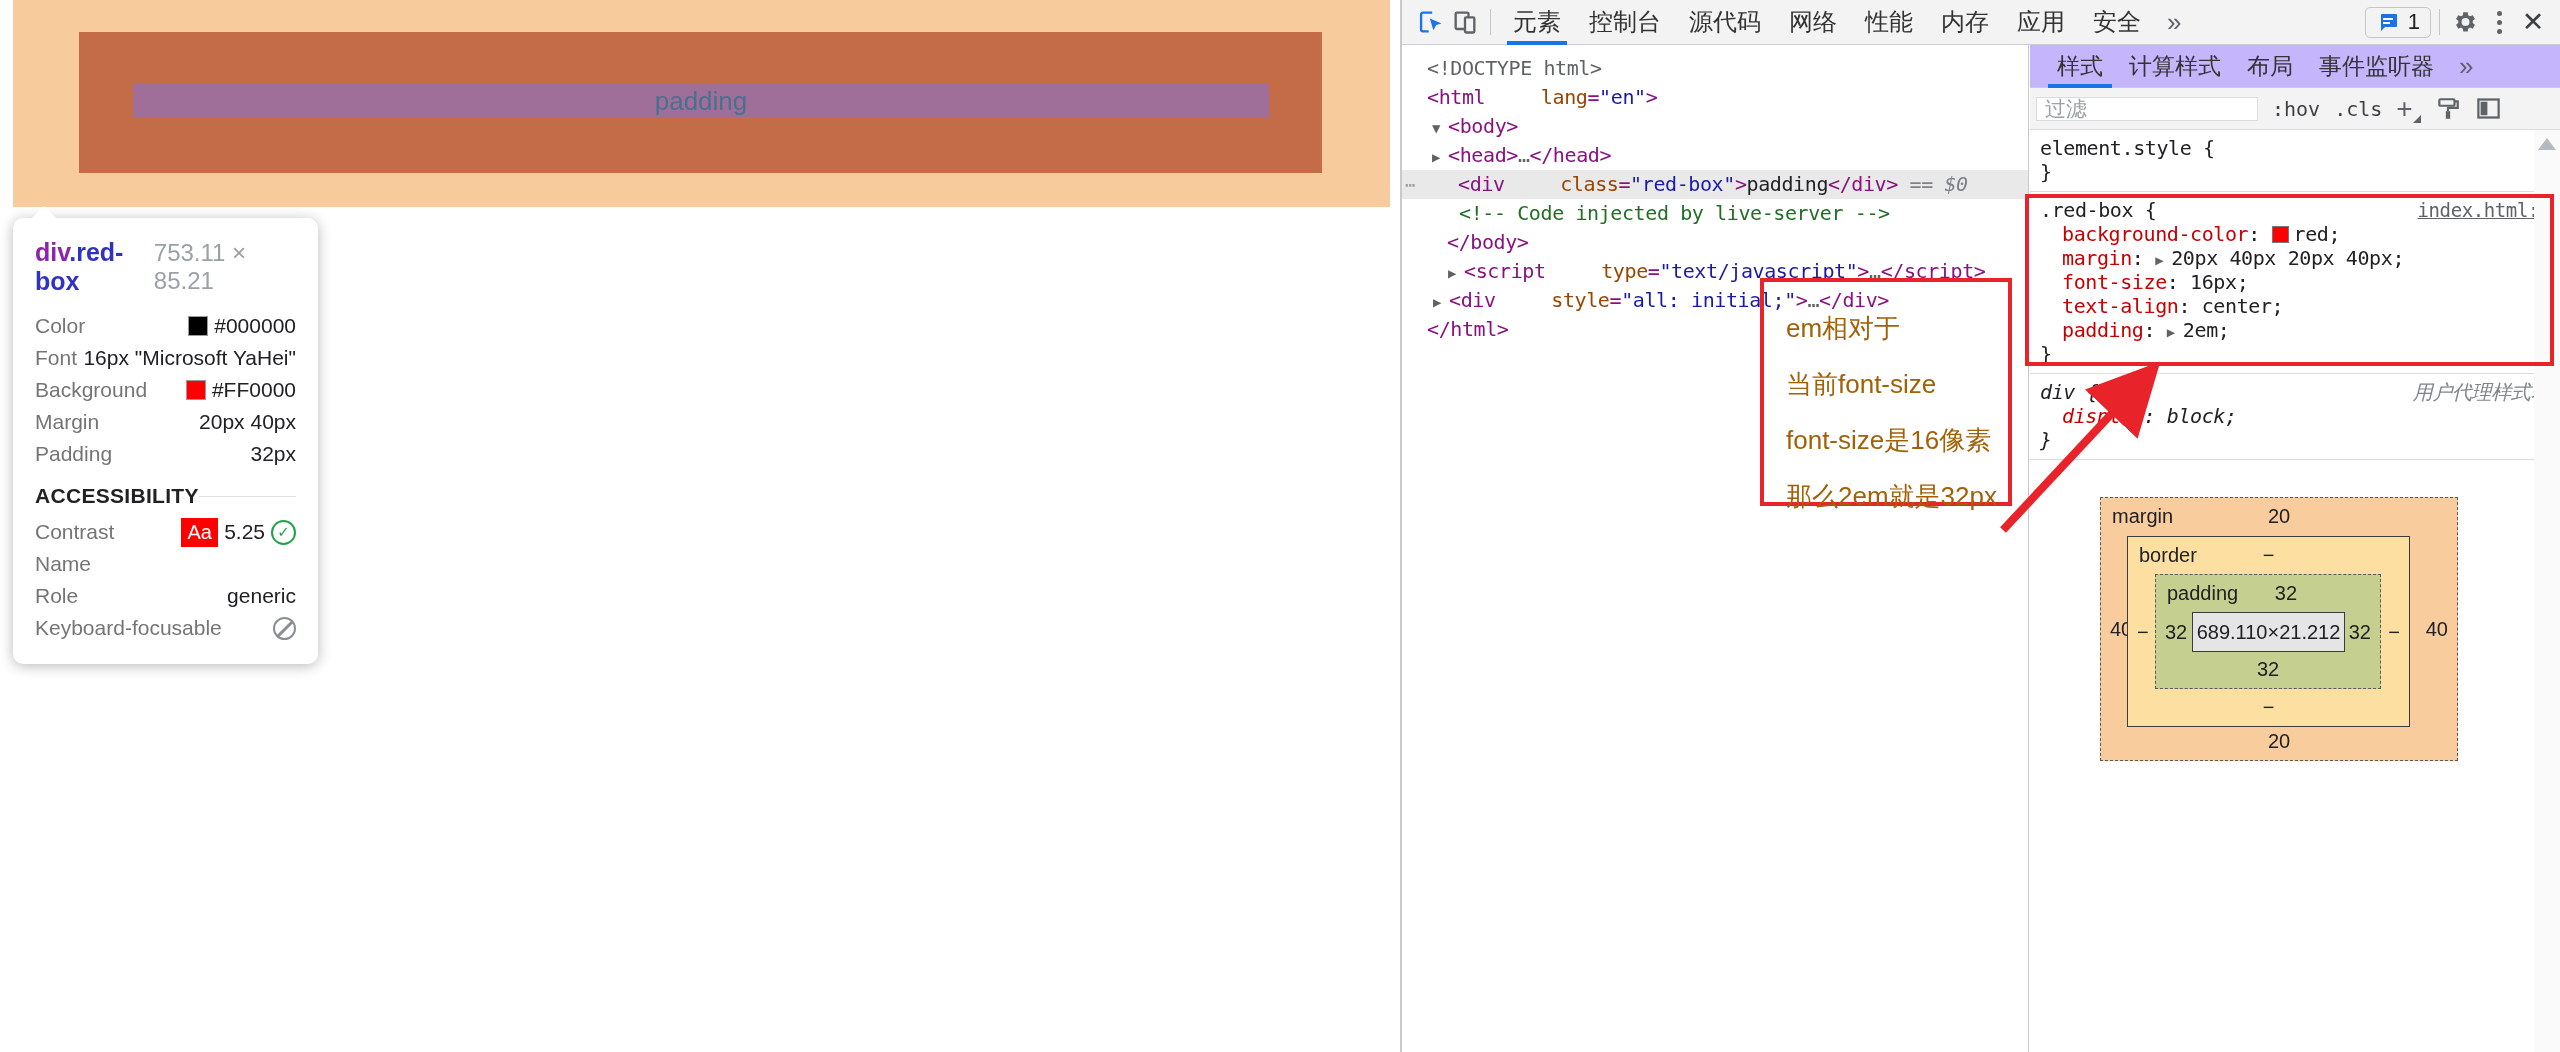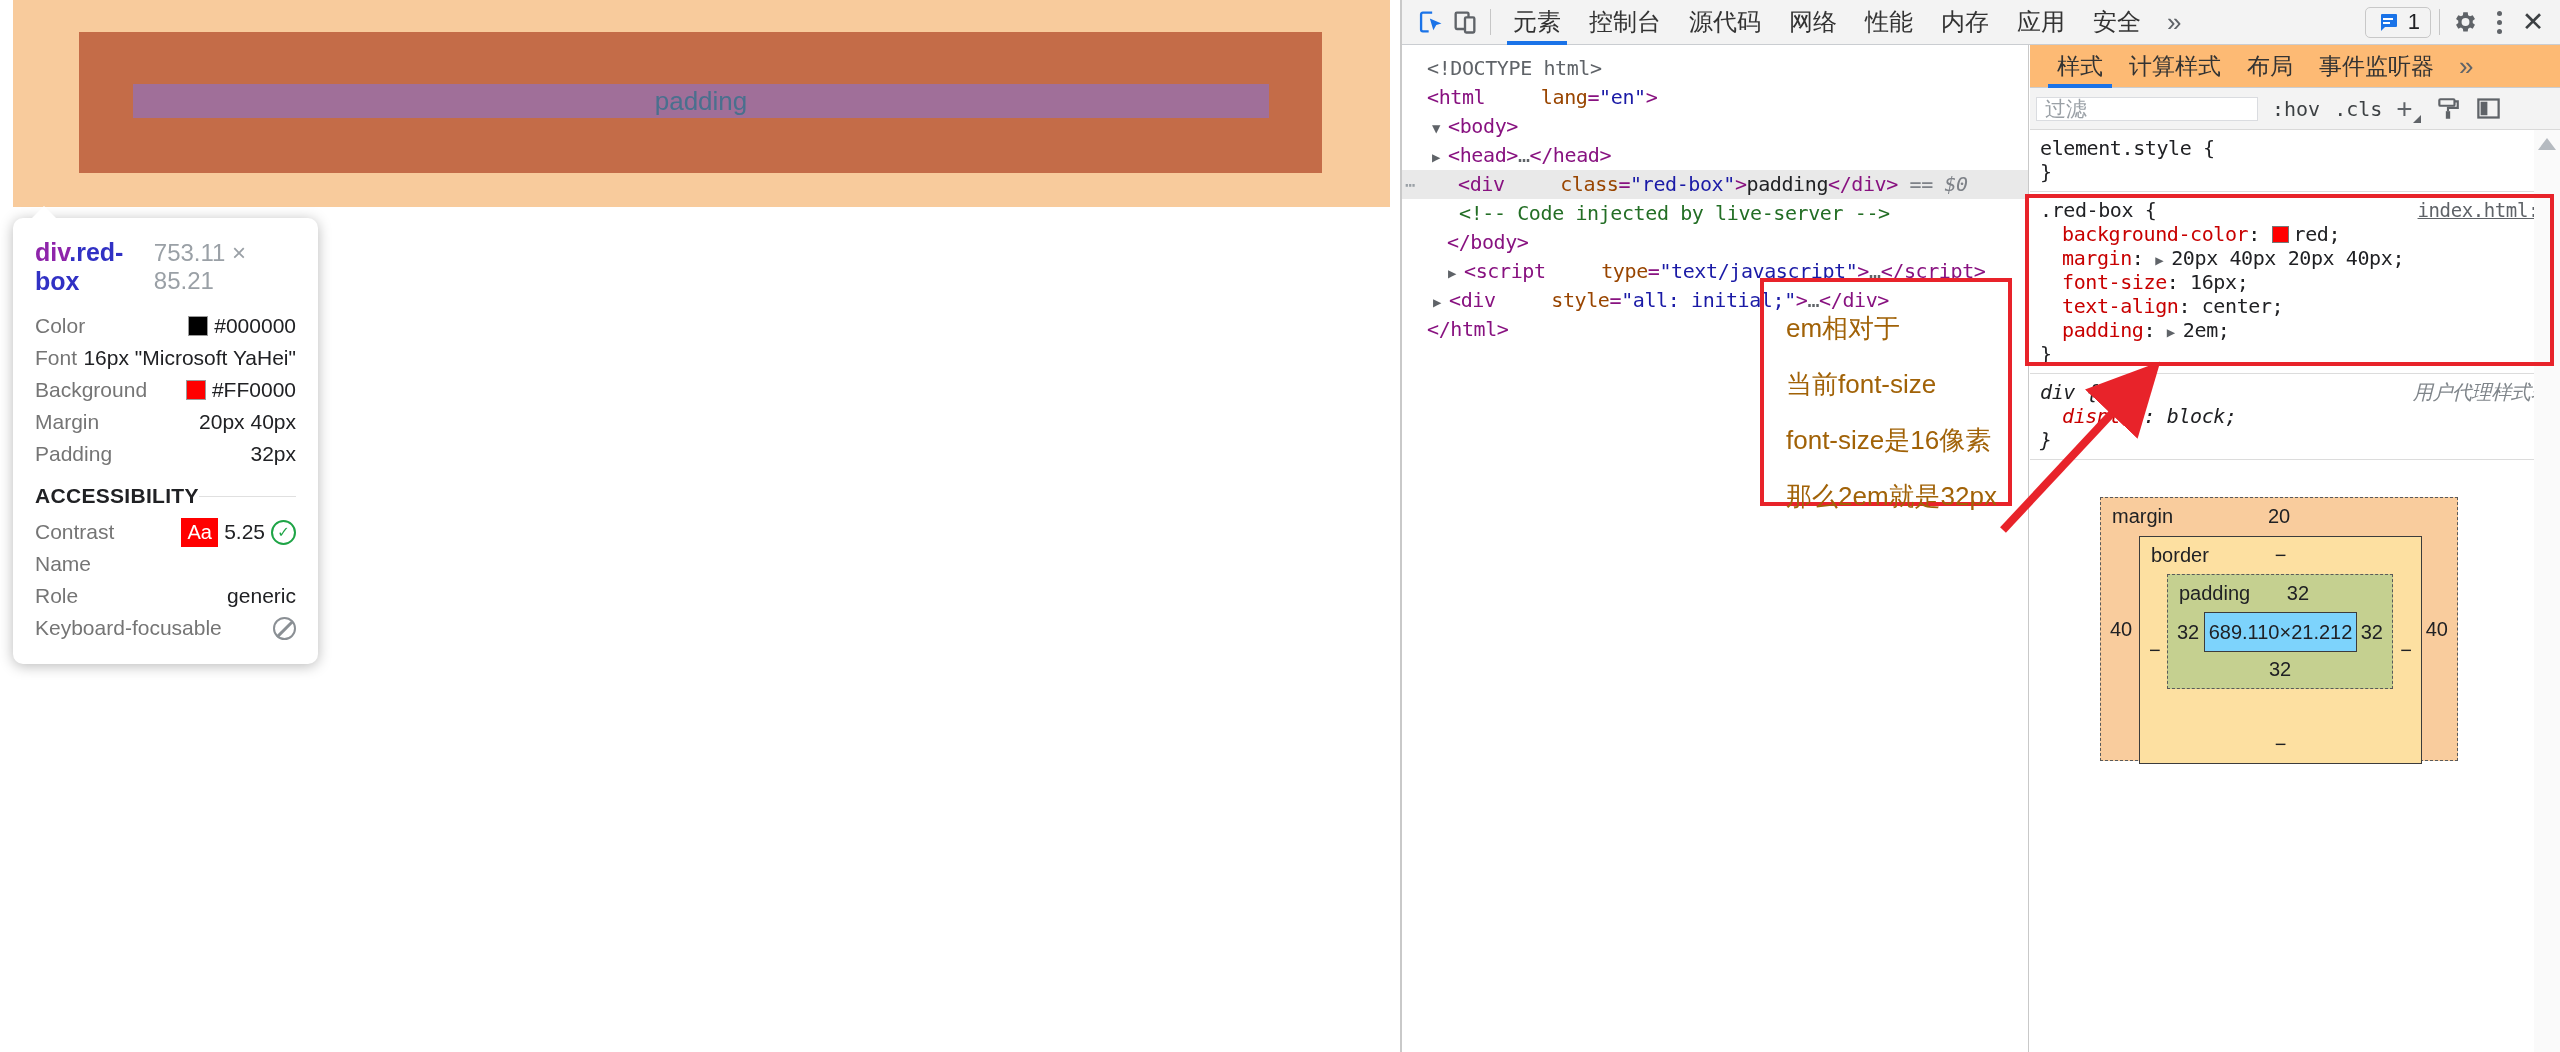--- a/index.html
+++ b/index.html
@@ -75,21 +75,21 @@
 
   
   #ann-box { position:absolute; left:358px; top:278px; width:252px; height:228px;
     border:4px solid #e8232a; padding:12px 0 0 22px; }
   #ann-box div { color:#a16207; font-size:26px; line-height:44px; white-space:nowrap;margin-top:12px; }
   #ann-rect2 { position:absolute; left:-5px; top:149px; right:6px; height:172px; border:4px solid #e8232a; pointer-events:none; }
   #ann-arrow { position:absolute; left:0; top:0; width:1158px; height:1052px; pointer-events:none; }
 
   
   #styles-pane { position:absolute; left:628px; top:45px; right:0; bottom:0; background:#fff; }
-  #style-tabs { height:43px; background:#fdba74; border-bottom:1px solid #cacdd1; display:flex; align-items:center; padding-left:14px; }
+  #style-tabs { height:43px; background:#c4b5fd; border-bottom:1px solid #cacdd1; display:flex; align-items:center; padding-left:14px; }
   .st-tab { position:relative; height:43px; display:flex; align-items:center; padding:0 13px; font-size:23px; color:#333; }
   .st-tab.active::after { content:""; position:absolute; left:4px; right:4px; bottom:0; height:4px; background:#1a73e8; }
   #filter-bar { height:42px; background:#f3f3f3; border-bottom:1px solid #d9d9d9; display:flex; align-items:center; padding:0 36px 0 6px; gap:14px; }
   #filter-input { width:222px; height:24px; border:1px solid #dadce0; background:#fff; font-size:21px; padding:0 8px; color:#000000; outline:none; }
   #filter-input::placeholder { color:#9aa0a6; }
   .fb-btn { font-size:20px; color:#3c4043; font-family:"DejaVu Sans Mono",monospace; }
   .fb-plus { position:relative; font-size:28px; color:#5f6368; padding-right:8px; }
   .fb-plus::after { content:""; position:absolute; right:0; bottom:2px; border-left:8px solid transparent; border-bottom:8px solid #5f6368; }
   .css-sec { border-bottom:1px solid #dcdcdc; padding:6px 0 7px 0; position:relative; }
   .css-line { height:24px; line-height:24px; font-size:20px; white-space:nowrap;
@@ -97,23 +97,23 @@
   .css-line.prop { padding-left:32px; }
   .sel-line { display:flex; justify-content:space-between; padding-right:10px; }
   .css-link { color:#5f6368; text-decoration:underline; font-size:19px; }
   .ua { font-style:italic; }
   .ua-origin { color:#80868b; font-style:italic; font-size:20px; }
 
   
   #box-model { position:absolute; left:70px; top:452px; width:358px; height:264px;
     background:#f9cc9d; border:1px dashed #5a5a5a; font-size:20px; color:#202124; }
   .bm-lbl { position:absolute; }
-  #bm-border { position:absolute; left:38px; top:38px; width:283px; height:228px; background:#fde0a1; border:1px solid #3c3c3c; }
+  #bm-border { position:absolute; left:26px; top:38px; width:283px; height:191px; background:#fde0a1; border:1px solid #3c3c3c; }
   #bm-padding { position:absolute; left:27px; top:37px; width:226px; height:115px; background:#c5d090; border:1px dashed #5a5a5a; }
-  #bm-content { position:absolute; left:36px; top:37px; width:153px; height:40px; background:#7dd3fc; border:1px solid #3c3c3c;
+  #bm-content { position:absolute; left:36px; top:37px; width:153px; height:40px; background:#e5e5e5; border:1px solid #3c3c3c;
     display:flex; align-items:center; justify-content:center; }
   .bm-top { left:50%; transform:translateX(-50%); top:7px; }
   .bm-bottom { left:50%; transform:translateX(-50%); bottom:7px; }
   .bm-left { left:9px; top:50%; transform:translateY(-50%); }
   .bm-right { right:9px; top:50%; transform:translateY(-50%); }
   .bm-name { left:11px; top:7px; }
 
   
   #st-scroll { position:absolute; right:0; top:85px; bottom:0; width:26px; background:#fafafa; }
   #st-scroll .up { margin:8px auto 0 auto; width:0; height:0;

